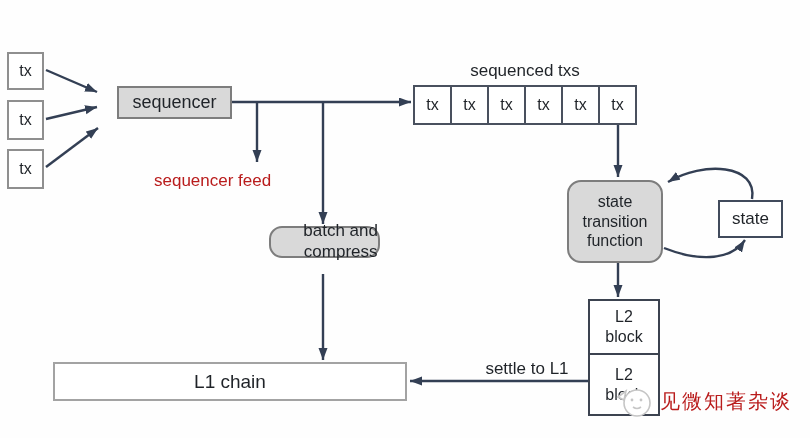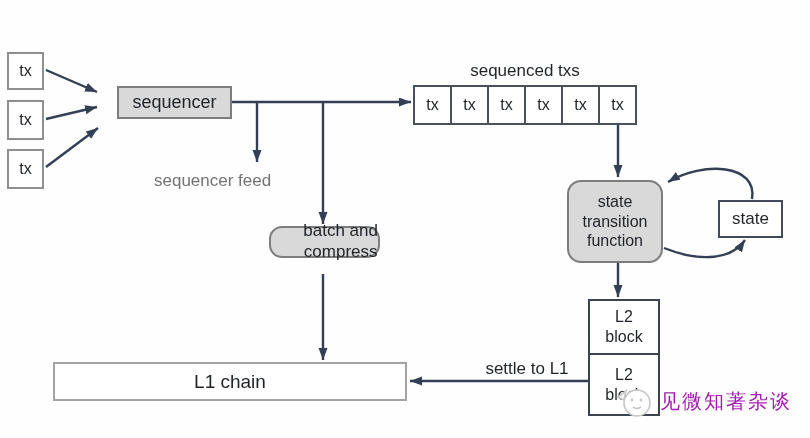--- a/index.html
+++ b/index.html
@@ -42,36 +42,36 @@
   }
   .tx-cell{
     flex:1;box-sizing:border-box;
     border:2px solid #49505e;background:#fff;
     display:flex;align-items:center;justify-content:center;
     font-size:16px;
   }
   .tx-cell:not(:first-child){border-left:none;}
   #feed-note{
     position:absolute;left:154px;top:170px;z-index:2;
-    font-size:17px;line-height:21px;color:#737373;
+    font-size:17px;line-height:21px;color:#b91c1c;
   }
   #batch{left:269px;top:226px;width:111px;height:32px;border-radius:13px;font-size:17px;justify-content:flex-end;}
   #stf{left:567px;top:180px;width:96px;height:83px;border-radius:14px;font-size:16px;}
   #state-box{left:718px;top:200px;width:65px;height:38px;border:2px solid #414b5c;font-size:17px;}
   .l2{left:588px;width:72px;border:2px solid #3c4350;font-size:16px;flex-direction:column;}
   #l2a{top:299px;height:56px;}
   #l2b{top:353px;height:63px;}
   #l1{left:53px;top:362px;width:354px;height:39px;border:2px solid #a3a3a3;font-size:19px;}
   #settle-label{
     position:absolute;left:462px;top:359px;width:130px;
     text-align:center;font-size:17px;z-index:2;
   }
   #watermark{
     position:absolute;left:612px;top:381px;z-index:3;
-    display:flex;align-items:center;color:#a21caf;
+    display:flex;align-items:center;color:#b91c1c;
   }
   #watermark-text{
     font-size:20px;letter-spacing:2px;margin-left:6px;
     text-shadow:0 0 1px #ffffff;
   }
   .multiline span{display:block;}
 </style>
 </head>
 <body>
 

